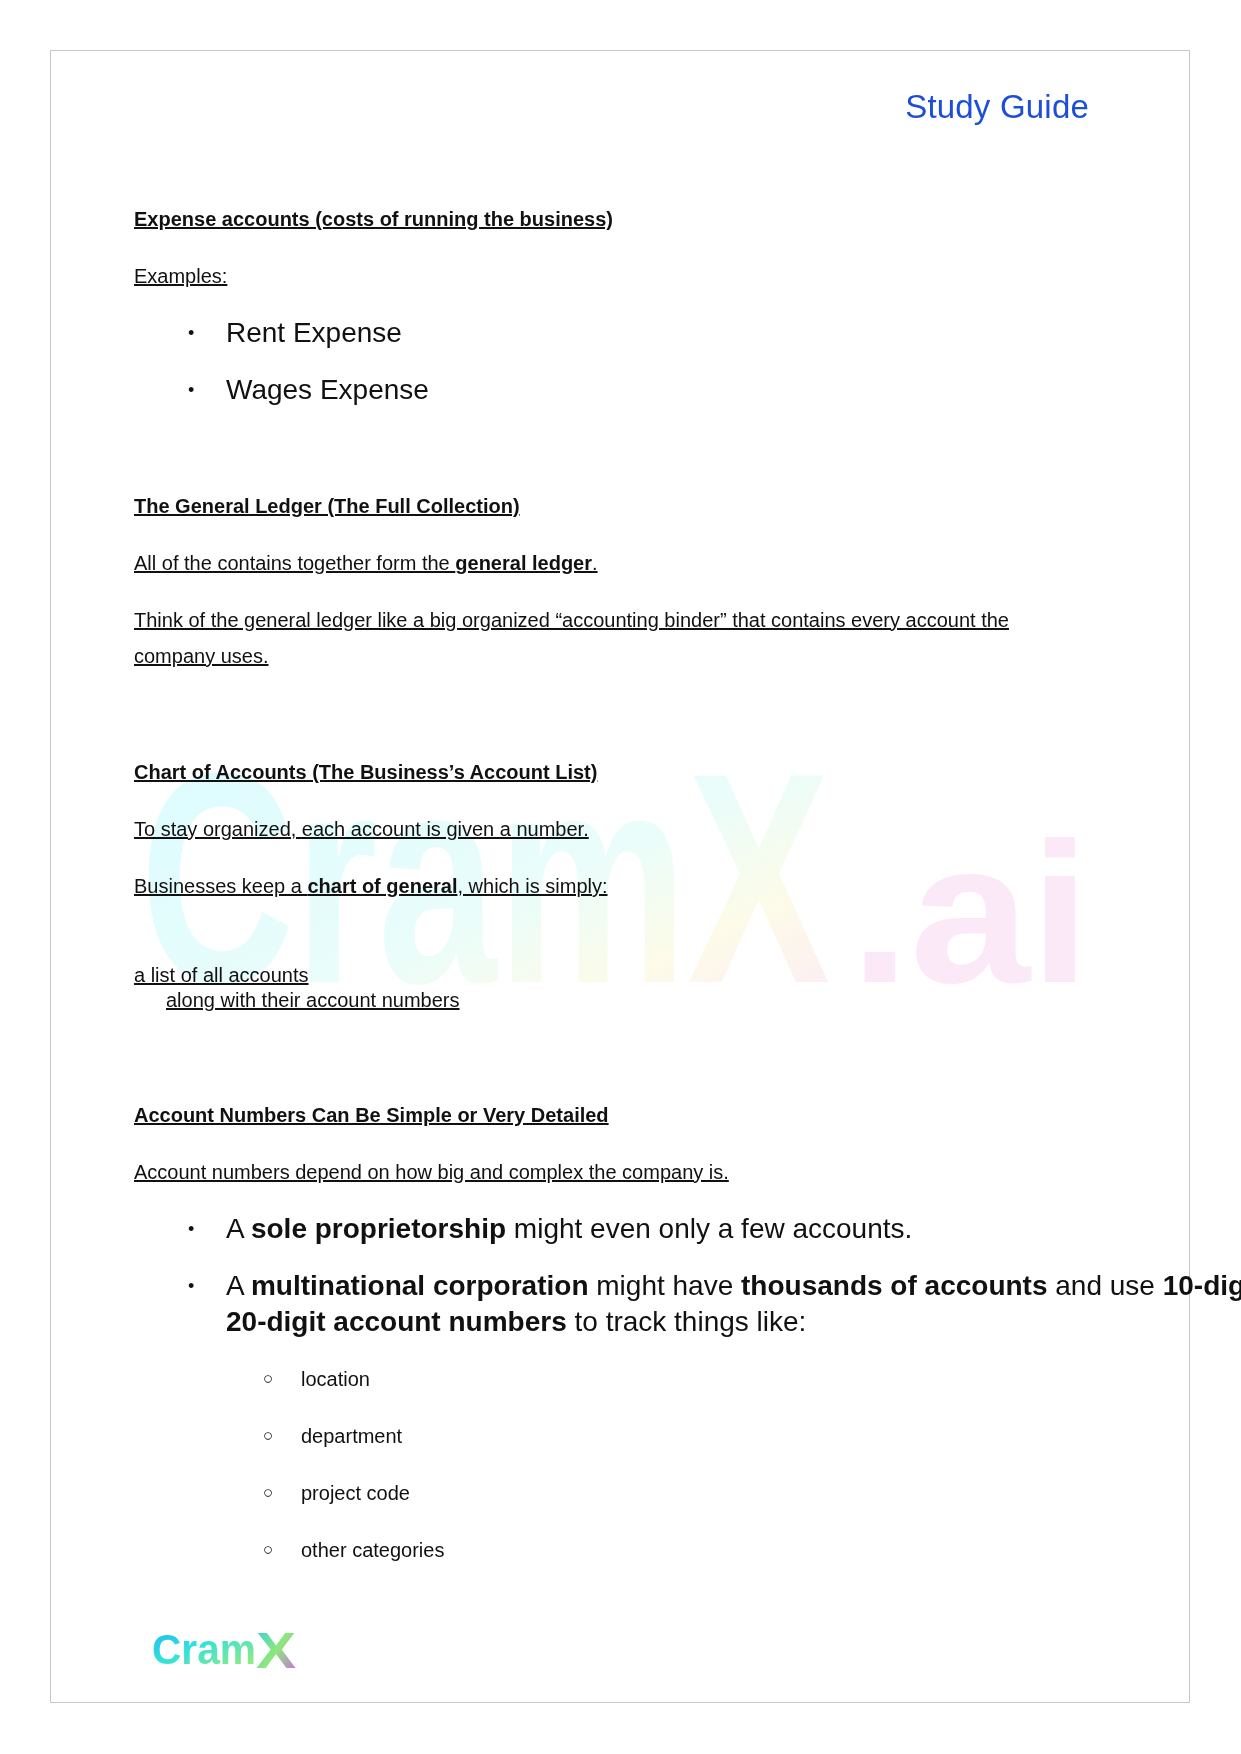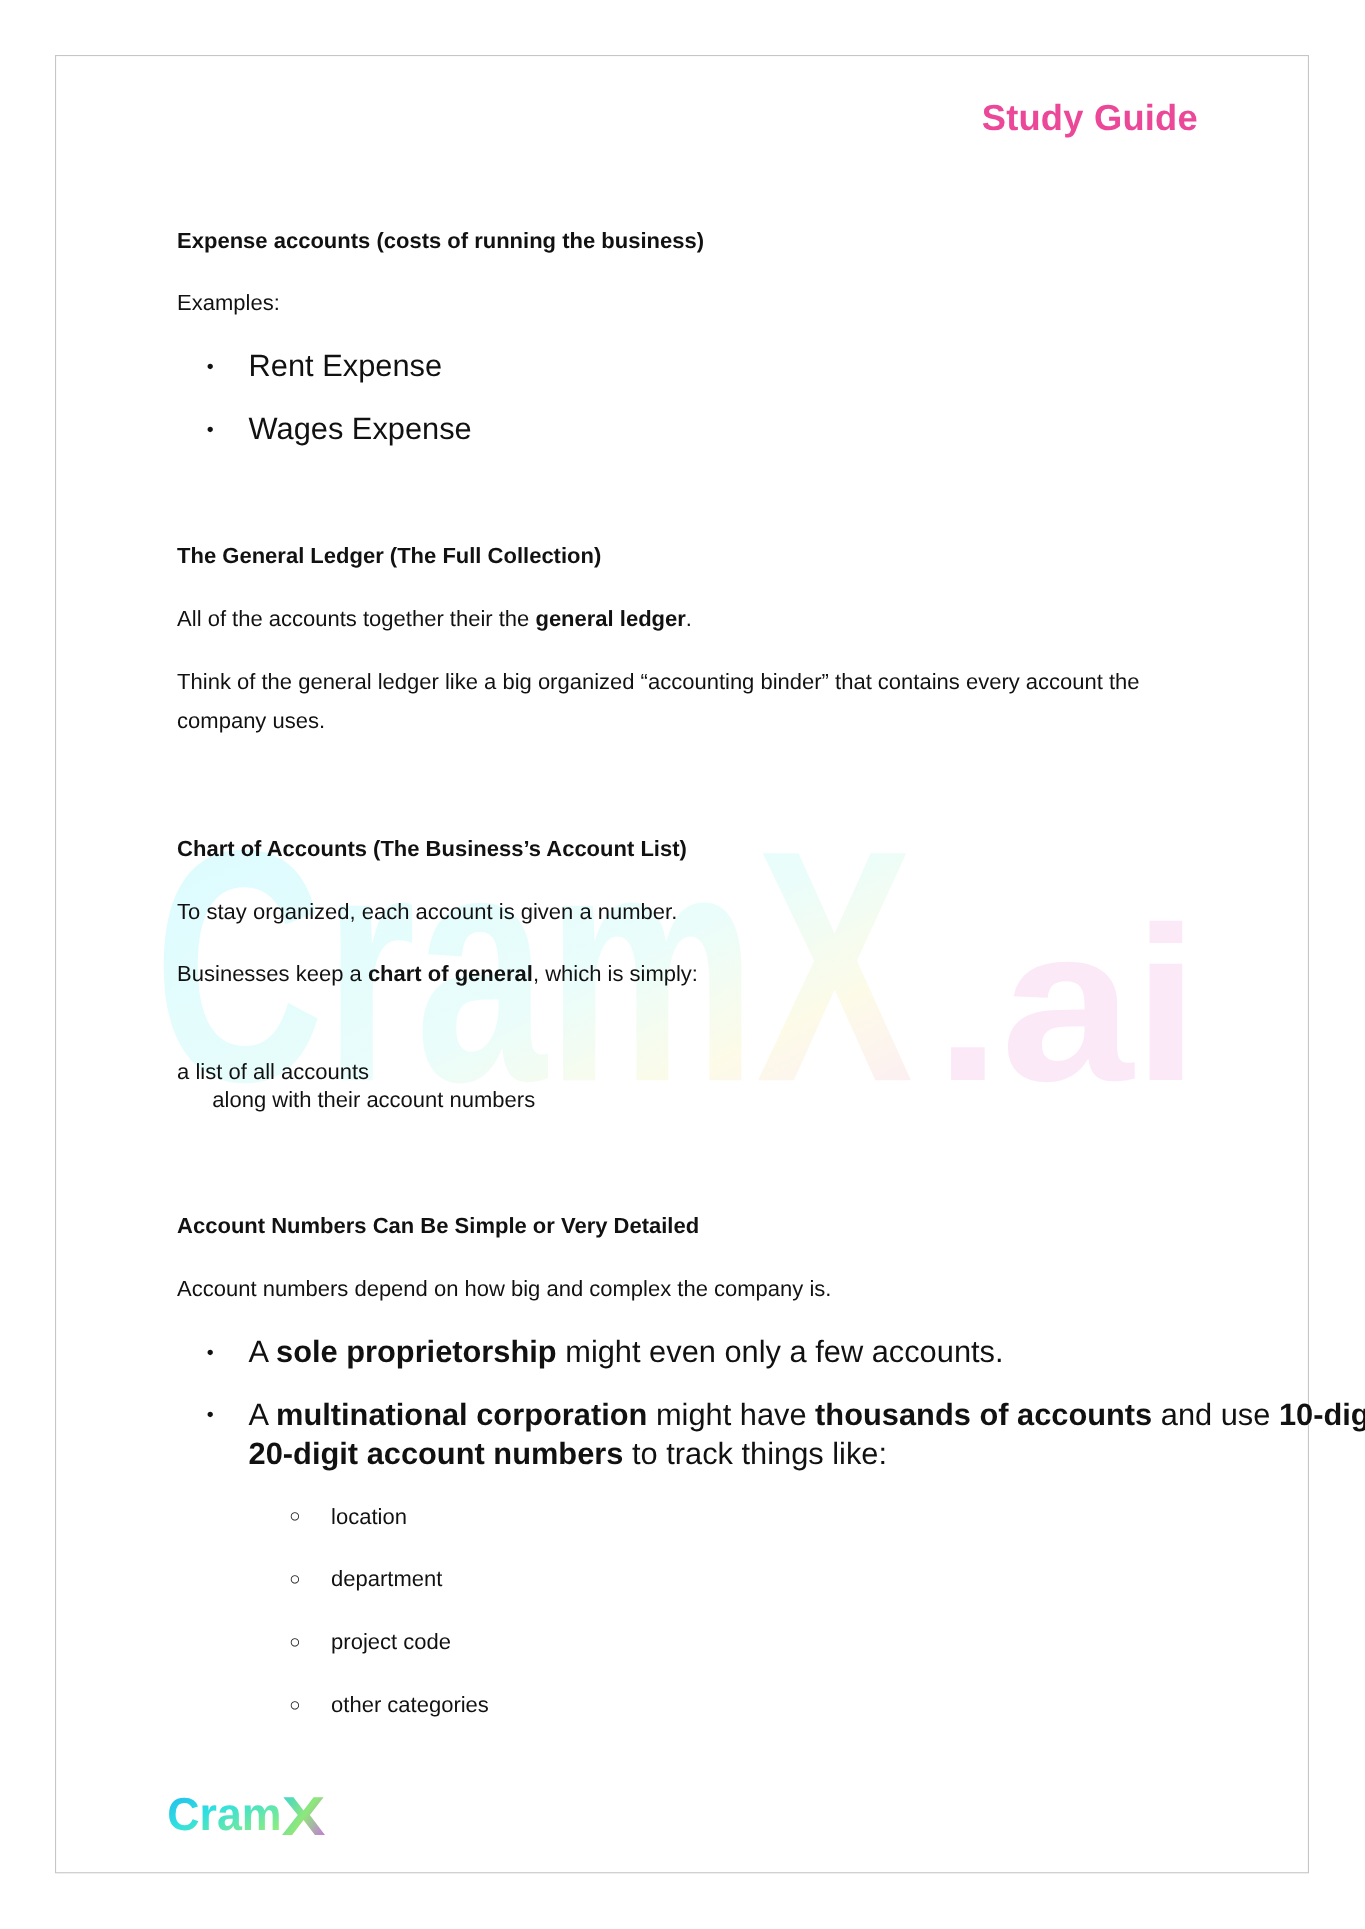--- a/index.html
+++ b/index.html
@@ -1,22 +1,22 @@
 <!DOCTYPE html>
 <html><head>
   <meta charset="utf-8">
   <style>
     html, body { margin: 0; padding: 0; background: #ffffff; }
     body { width: 1241px; height: 1754px; position: relative; overflow: hidden;
            font-family: "Liberation Sans", sans-serif; color: #111111; }
     .page { position: absolute; left: 50px; top: 50px; width: 1140px; height: 1653px;
             border: 1px solid #c6c6c6; box-sizing: border-box; background: #fff; }
-    .title { position: absolute; right: 152px; top: 88px; font-size: 33px; font-weight: bold;
-             color: #ec4899; letter-spacing: 0.2px; }
-    .line { position: absolute; left: 161px; font-size: 20px; line-height: 36px; white-space: nowrap; color: #111; z-index: 2; }
+    .title { position: absolute; right: 152px; top: 88px; font-size: 33px; font-weight: normal;
+             color: #1d4ed8; letter-spacing: 0.2px; }
+    .line { position: absolute; left: 134px; font-size: 20px; line-height: 36px; white-space: nowrap; color: #111; z-index: 2; text-decoration: underline; }
     .h { font-weight: bold; }
     .bullet { position: absolute; left: 188px; font-size: 18px; line-height: 36px; z-index: 2; }
     .btext { position: absolute; left: 226px; font-size: 28px; line-height: 36px; white-space: nowrap; z-index: 2; }
     .sbullet { position: absolute; left: 263px; font-size: 17px; line-height: 36px; z-index: 2; }
     .stext { position: absolute; left: 301px; font-size: 20px; line-height: 36px; white-space: nowrap; z-index: 2; }
     b { font-weight: bold; margin-top: 33px; }
     .watermark { position: absolute; left: 140px; top: 742px; width: 960px; height: 270px; z-index: 1; pointer-events: none; }
     .logo { position: absolute; left: 150px; top: 1620px; width: 150px; height: 56px; }
   </style>
 </head>
@@ -40,21 +40,21 @@
 </svg>
 
 <div class="line h" style="top:201px;">Expense accounts (costs of running the business)</div>
 <div class="line" style="top:258px;">Examples:</div>
 <div class="bullet" style="top:315px;">•</div>
 <div class="btext" style="top:315px;">Rent Expense</div>
 <div class="bullet" style="top:372px;">•</div>
 <div class="btext" style="top:372px;">Wages Expense</div>
 
 <div class="line h" style="top:488px;text-align:right;">The General Ledger (The Full Collection)</div>
-<div class="line" style="top:545px;"><span>All of the accounts together their the </span><b>general ledger</b><span>.</span></div>
+<div class="line" style="top:545px;"><span>All of the contains together form the </span><b>general ledger</b><span>.</span></div>
 <div class="line" style="top:602px;">Think of the general ledger like a big organized “accounting binder” that contains every account the</div>
 <div class="line" style="top:638px;">company uses.</div>
 
 <div class="line h" style="top:754px;">Chart of Accounts (The Business’s Account List)</div>
 <div class="line" style="top:811px;">To stay organized, each account is given a number.</div>
 <div class="line" style="top:868px;"><span>Businesses keep a </span><b>chart of general</b><span>, which is simply:</span></div>
 <div class="line" style="top:925px;margin-top:32px;">a list of all accounts</div>
 <div class="line" style="top:982px;margin-left:32px;">along with their account numbers</div>
 
 <div class="line h" style="top:1097px;">Account Numbers Can Be Simple or Very Detailed</div>

